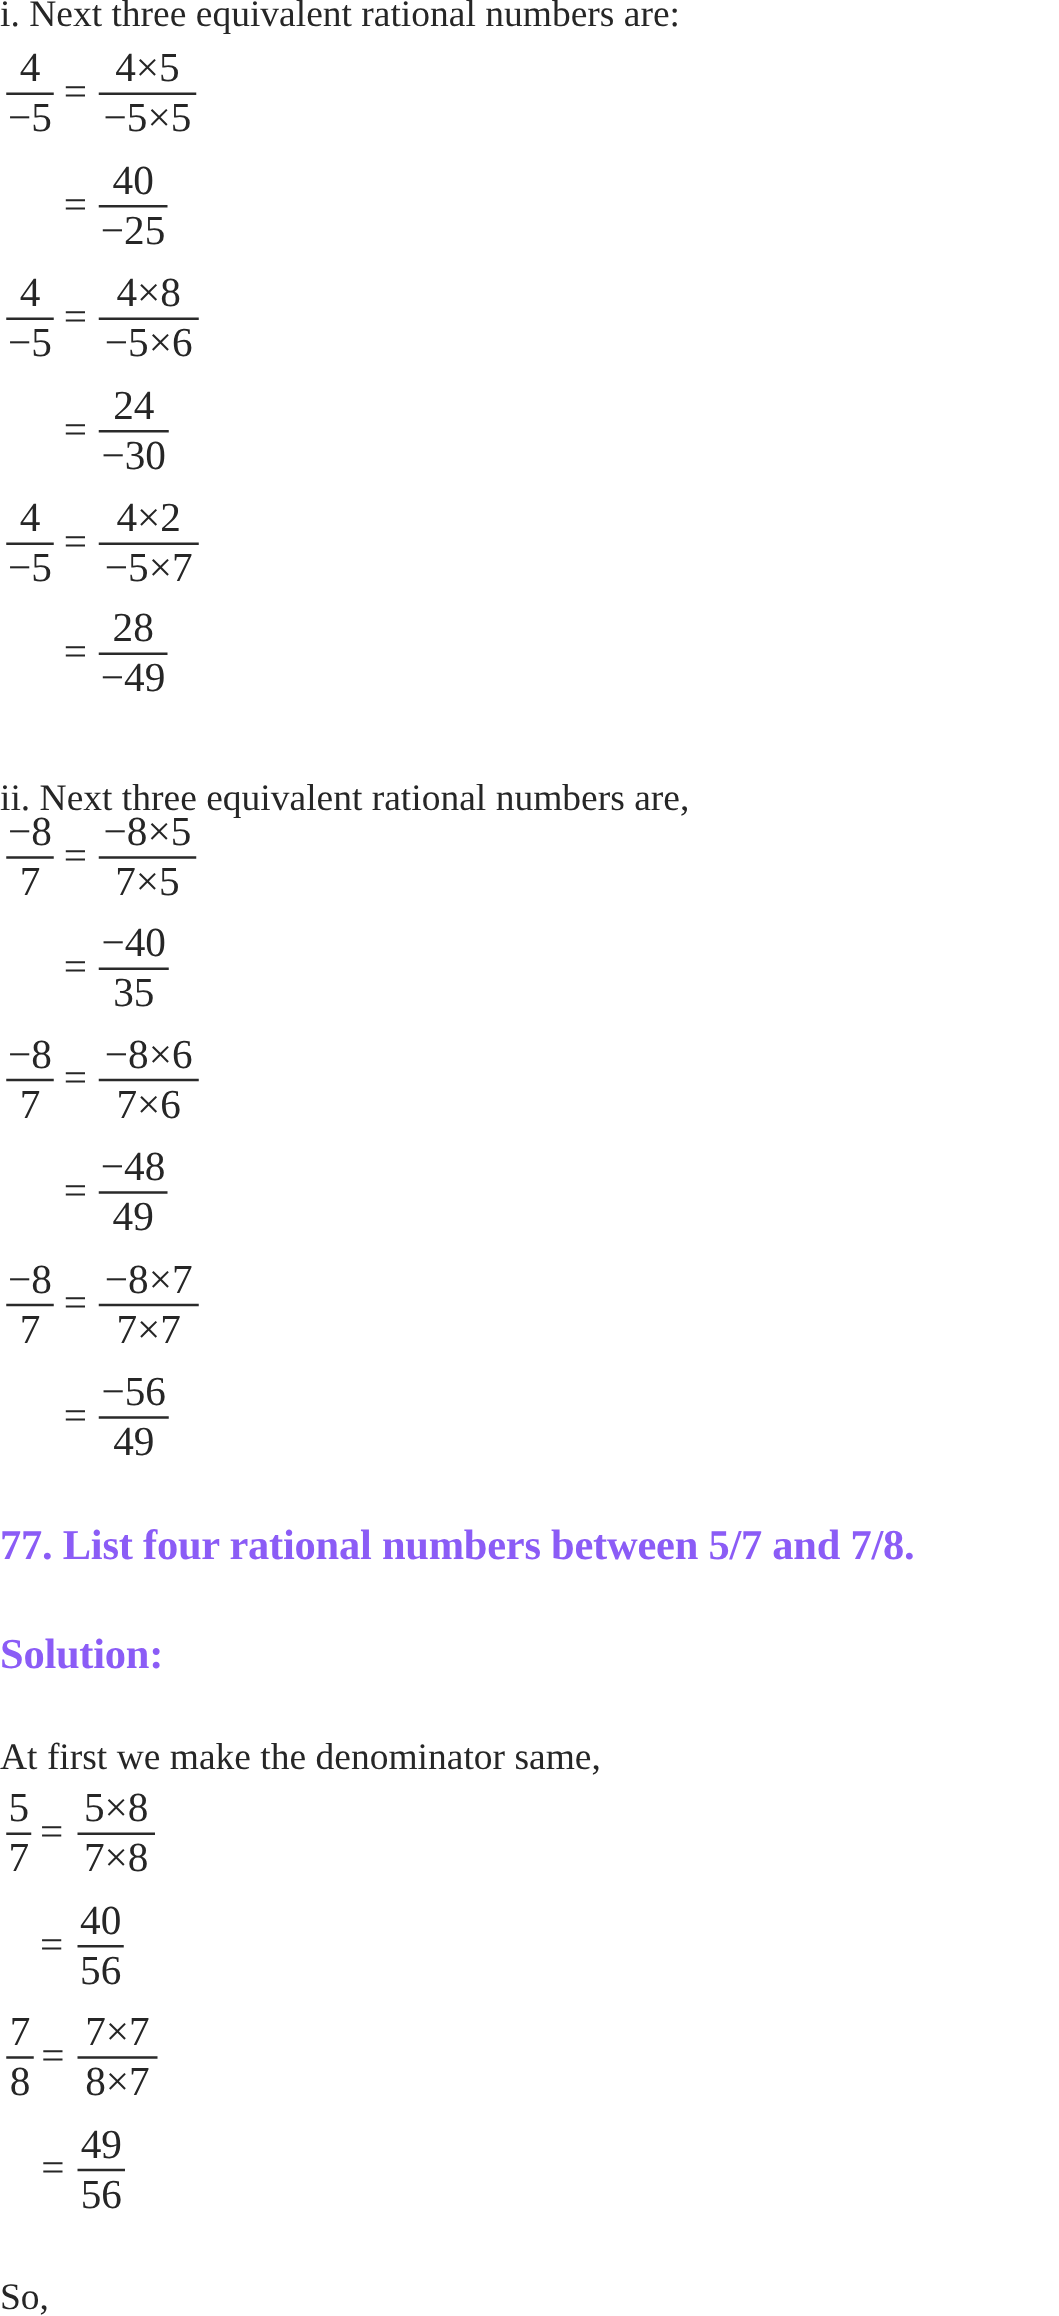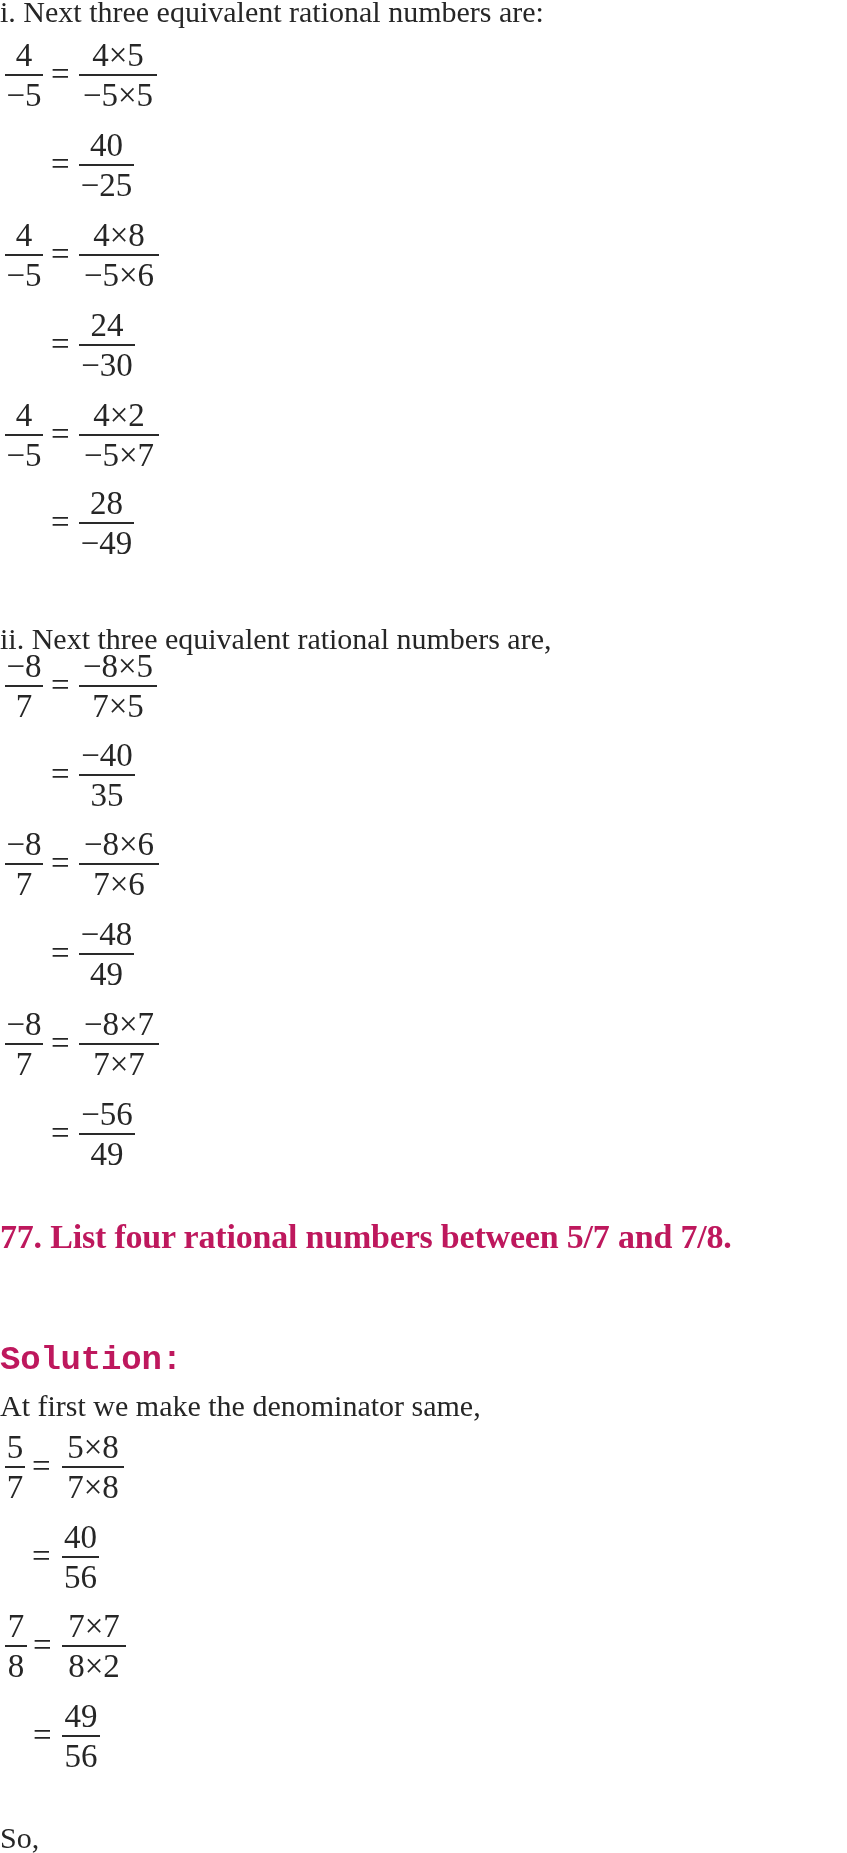--- a/index.html
+++ b/index.html
@@ -1,20 +1,20 @@
 <!DOCTYPE html>
 <html><head>
 <meta charset="utf-8">
 <style>
   html, body { margin:0; padding:0; background:#ffffff; }
   body { width:847px; height:1853px; position:relative; overflow:hidden;
          font-family:"Liberation Serif", "DejaVu Serif", serif; color:#262626; }
   .line { position:absolute; left:0; white-space:nowrap; font-size:30px; line-height:30px; }
   .heading { position:absolute; left:0; white-space:nowrap; font-weight:bold;
-             font-size:34px; line-height:34px; letter-spacing:-0.2px; color:#be185d; }
+             font-size:34px; line-height:34px; letter-spacing:-0.2px; color:#8b5cf6; }
   .row { position:absolute; left:0; height:0; }
   .frac { position:absolute; top:0; height:0; }
   .frac .bar { position:absolute; left:0; right:0; top:-1px; height:2px; background:#2a2a2a; }
   .frac .num, .frac .den { position:absolute; left:0; right:0; text-align:center;
              font-size:33px; line-height:33px; white-space:nowrap; }
   .frac .num { bottom:3px; }
   .frac .den { top:4px; }
   .eqs { position:absolute; top:-17px; font-size:33px; line-height:33px; }
 </style>
 </head>
@@ -156,21 +156,21 @@
 <div class="row" style="top:1134px;">
   <span class="eqs" style="left:51px;">=</span>
   <div class="frac" style="left:79px;width:56px;">
     <span class="num">−56</span>
     <span class="bar"></span>
     <span class="den">49</span>
   </div>
 </div>
 
 <div class="heading" style="top:1220px;">77. List four rational numbers between 5/7 and 7/8.</div>
-<div class="heading" style="top:1343px;font-family:Liberation Mono, monospace;">Solution:</div>
+<div class="heading" style="top:1307px;">Solution:</div>
 <div class="line" style="top:1391px;">At first we make the denominator same,</div>
 
 <div class="row" style="top:1467px;">
   <div class="frac" style="left:5px;width:20px;">
     <span class="num">5</span>
     <span class="bar"></span>
     <span class="den">7</span>
   </div>
   <span class="eqs" style="left:32px;">=</span>
   <div class="frac" style="left:62px;width:62px;">
@@ -192,21 +192,21 @@
 <div class="row" style="top:1646px;">
   <div class="frac" style="left:5px;width:22px;">
     <span class="num">7</span>
     <span class="bar"></span>
     <span class="den">8</span>
   </div>
   <span class="eqs" style="left:33px;">=</span>
   <div class="frac" style="left:62px;width:64px;">
     <span class="num">7×7</span>
     <span class="bar"></span>
-    <span class="den">8×2</span>
+    <span class="den">8×7</span>
   </div>
 </div>
 
 <div class="row" style="top:1736px;">
   <span class="eqs" style="left:33px;">=</span>
   <div class="frac" style="left:62px;width:38px;">
     <span class="num">49</span>
     <span class="bar"></span>
     <span class="den">56</span>
   </div>

